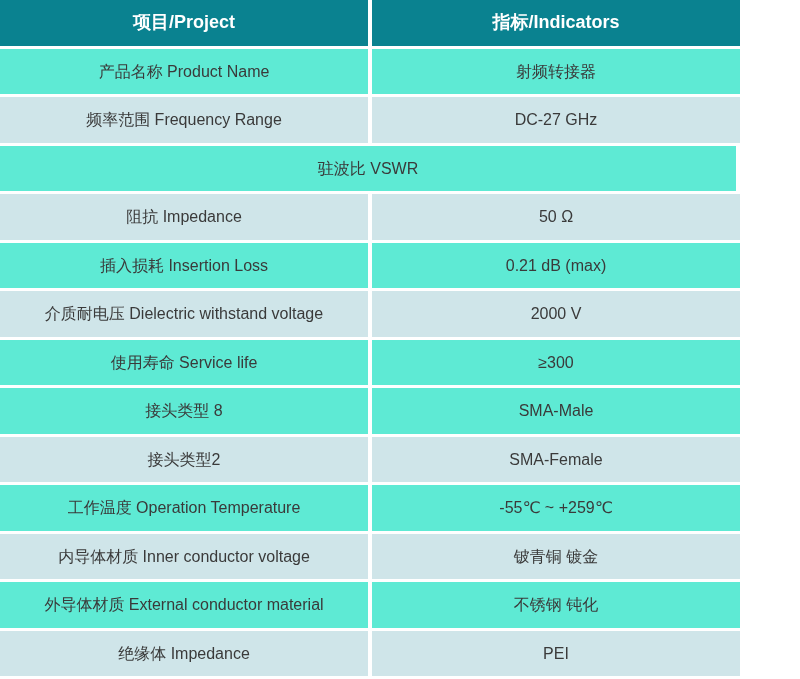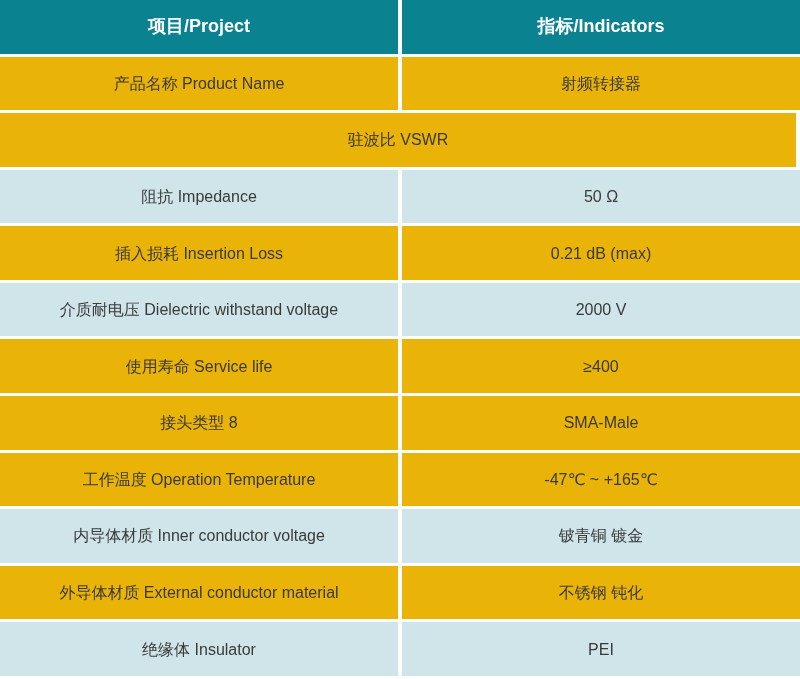--- a/index.html
+++ b/index.html
@@ -1,33 +1,33 @@
 <!DOCTYPE html>
 <html style="--header-bg: #0a8290; --header-text: #ffffff; --row-alt-bg: #cfe5e9; --body-text: #3a3a3a;"><head>
 <meta charset="utf-8">
 <style>
   html, body {
     margin: 0;
     padding: 0;
     background: #ffffff;
   }
   .spec-table {
-    width: 800px;
+    width: 740px;
     height: 679px;
     display: flex;
     flex-direction: column;
     background: #ffffff;
     font-family: "Liberation Sans", "DejaVu Sans", sans-serif;
   }
   .row {
     flex: 1;
     display: flex;
     box-sizing: border-box;
     border-bottom: 3px solid #ffffff;
-    background: #eab308;
+    background: #5eead4;
   }
   .cell {
     flex: 1;
     display: flex;
     align-items: center;
     justify-content: center;
     text-align: center;
     box-sizing: border-box;
     font-size: 16px;
     color: var(--body-text, #3a3a3a);
@@ -54,52 +54,60 @@
 
 <div class="spec-table">
   <div class="row header">
     <div class="cell left">项目/Project</div>
     <div class="cell">指标/Indicators</div>
   </div>
 <div class="row">
       <div class="cell left">产品名称 Product Name</div>
       <div class="cell">射频转接器</div>
     </div>
+    <div class="row alt">
+      <div class="cell left">频率范围 Frequency Range</div>
+      <div class="cell">DC-27 GHz</div>
+    </div>
     <div class="row">
       <div class="cell left">驻波比 VSWR</div>
     </div>
     <div class="row alt">
       <div class="cell left">阻抗 Impedance</div>
       <div class="cell">50 Ω</div>
     </div>
     <div class="row">
       <div class="cell left">插入损耗 Insertion Loss</div>
       <div class="cell">0.21 dB (max)</div>
     </div>
     <div class="row alt">
       <div class="cell left">介质耐电压 Dielectric withstand voltage</div>
       <div class="cell">2000 V</div>
     </div>
     <div class="row">
       <div class="cell left">使用寿命 Service life</div>
-      <div class="cell">≥400</div>
+      <div class="cell">≥300</div>
     </div>
     <div class="row">
       <div class="cell left">接头类型 8</div>
       <div class="cell">SMA-Male</div>
     </div>
+    <div class="row alt">
+      <div class="cell left">接头类型2</div>
+      <div class="cell">SMA-Female</div>
+    </div>
     <div class="row">
       <div class="cell left">工作温度 Operation Temperature</div>
-      <div class="cell">-47℃ ~ +165℃</div>
+      <div class="cell">-55℃ ~ +259℃</div>
     </div>
     <div class="row alt">
       <div class="cell left">内导体材质 Inner conductor voltage</div>
       <div class="cell">铍青铜 镀金</div>
     </div>
     <div class="row">
       <div class="cell left">外导体材质 External conductor material</div>
       <div class="cell">不锈钢 钝化</div>
     </div>
     <div class="row alt">
-      <div class="cell left">绝缘体 Insulator</div>
+      <div class="cell left">绝缘体 Impedance</div>
       <div class="cell">PEI</div>
     </div>
   </div>
 
 </body></html>

